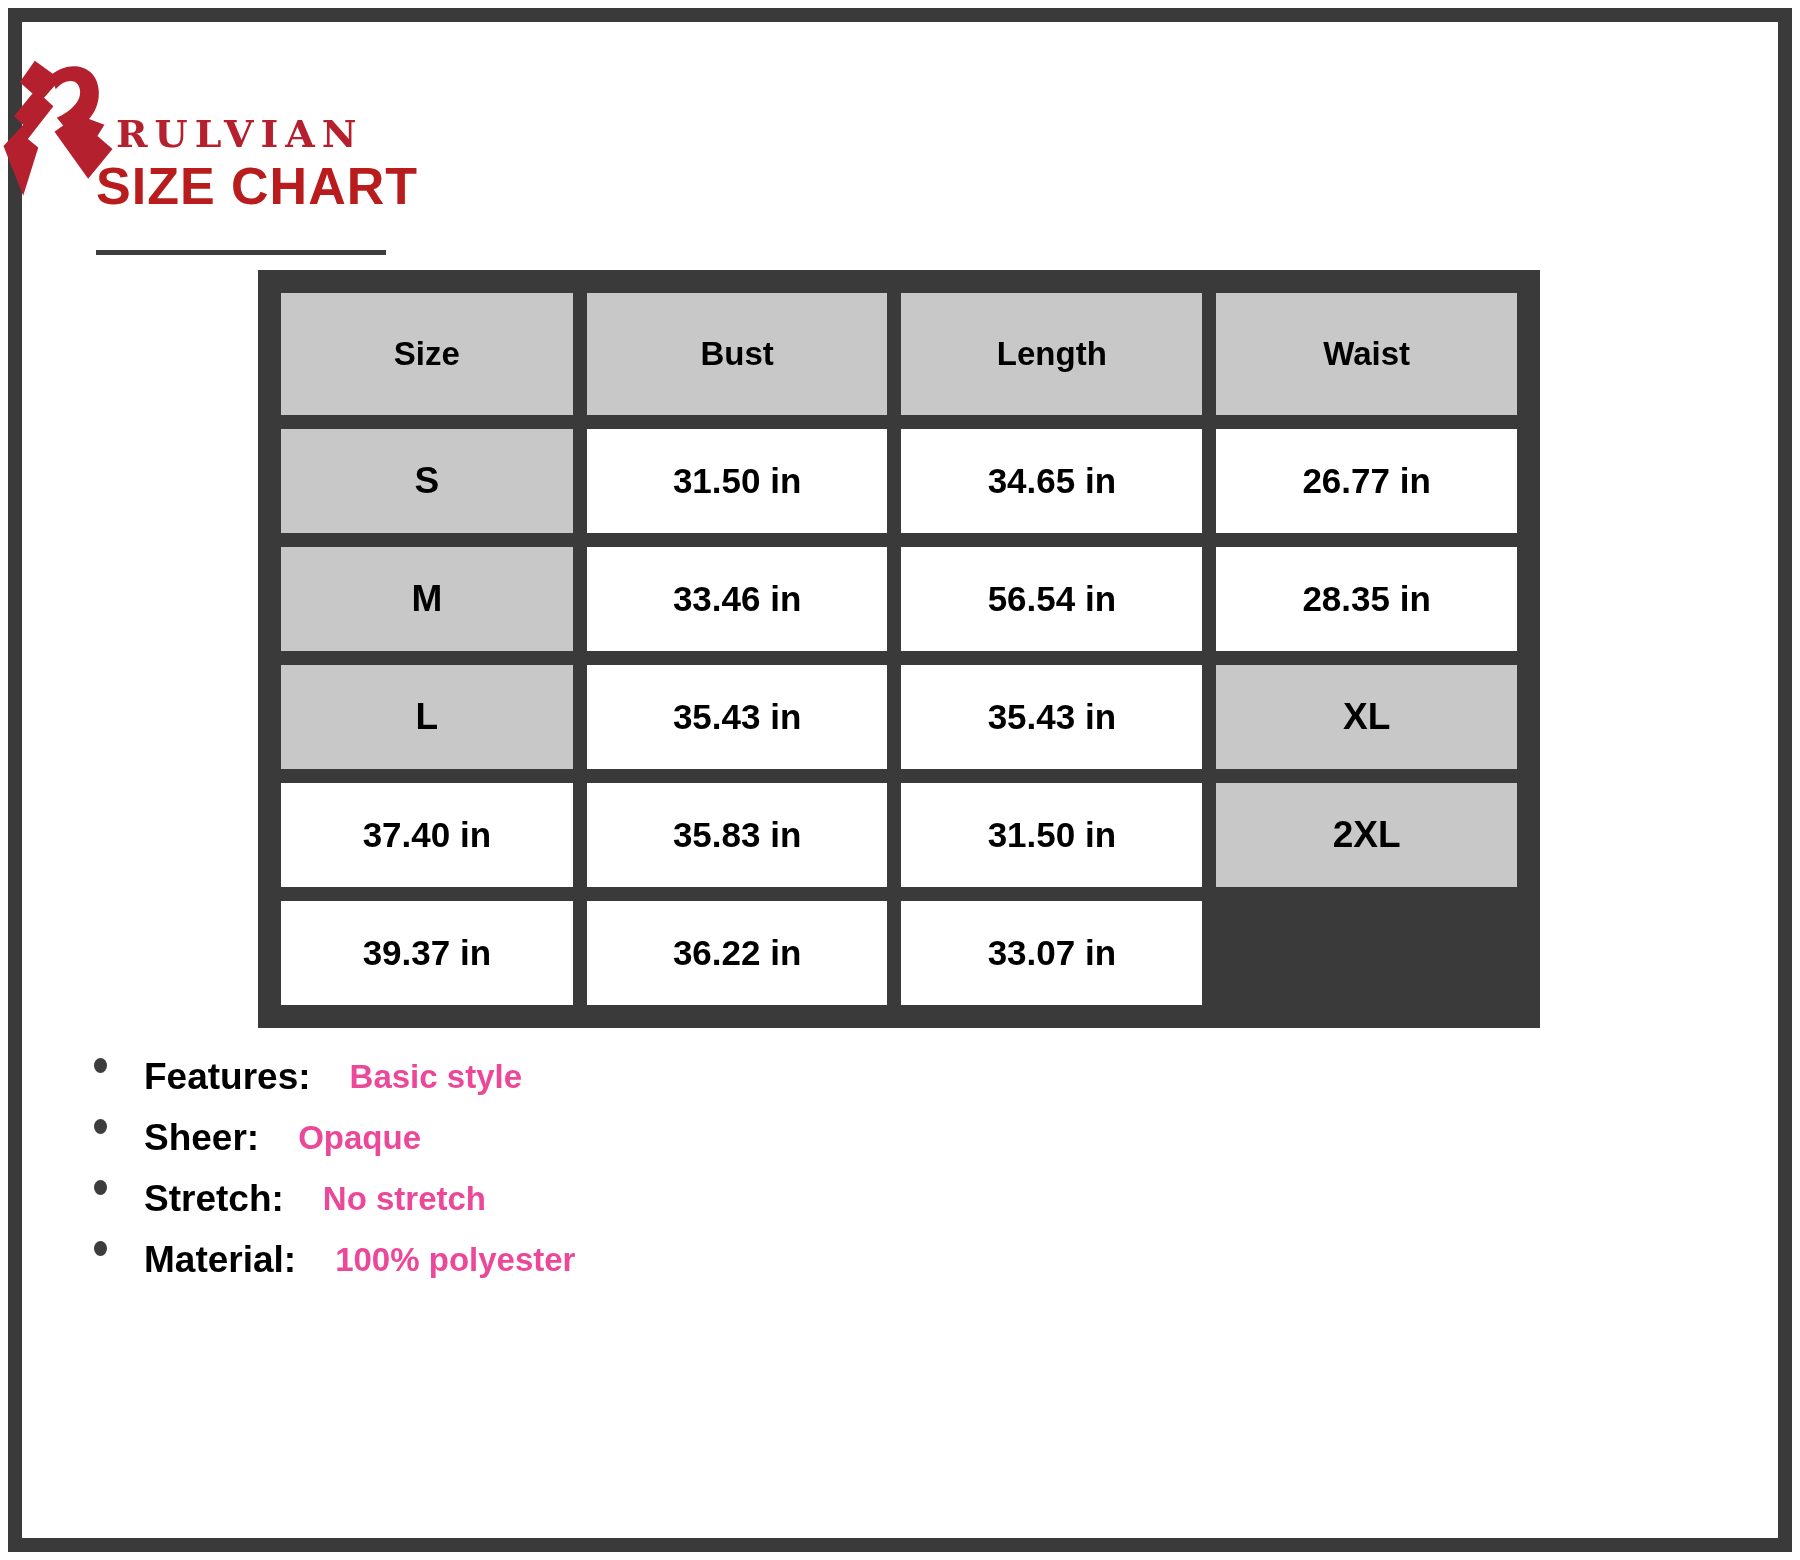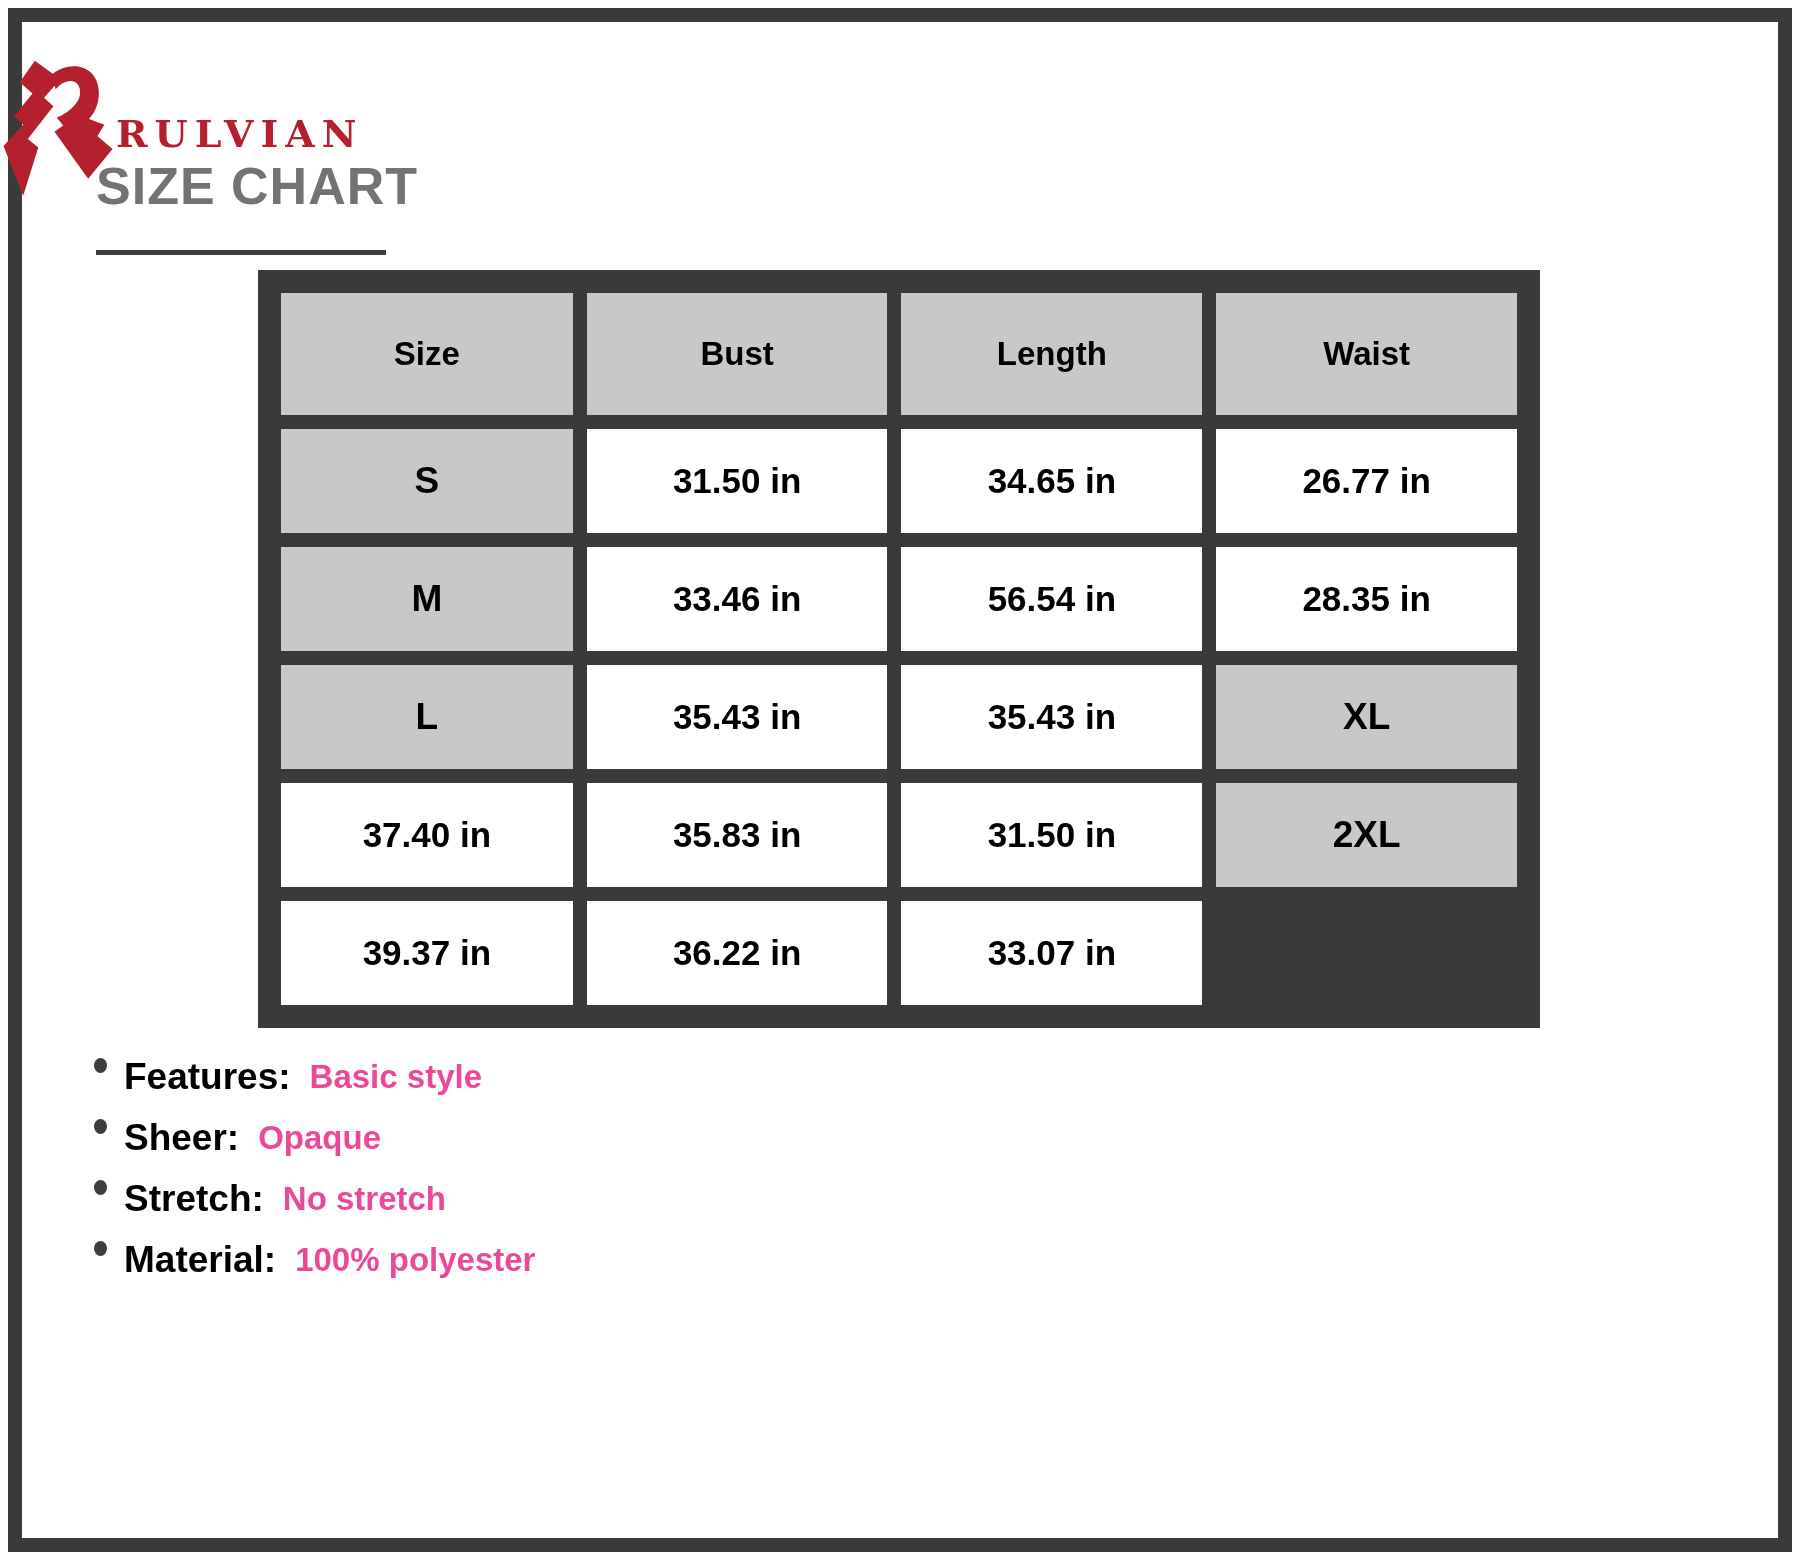--- a/index.html
+++ b/index.html
@@ -11,21 +11,21 @@
     overflow: hidden;
   }
   .frame {
     position: absolute; inset: 8px;
     border: 14px solid #3a3a3a;
     pointer-events: none;
   }
   
   .title-block { position: absolute; left: 96px; top: 160px; }
   .page-title {
-    font-size: 52px; font-weight: bold; color: #737373;
+    font-size: 52px; font-weight: bold; color: #b91c1c;
     letter-spacing: 1px; line-height: 1; margin: 0;
   }
   .title-underline { width: 290px; height: 5px; background: #3d3d3d; margin-top: 38px; }
   
   .brand { position: absolute; left: 0; right: 0; top: 58px; display: flex; align-items: center; }
   .brand-mark { width: 116px; height: 142px; }
   .brand-name {
     margin-top: 8px;
     font-family: "DejaVu Serif", serif;
     font-weight: bold; font-size: 38px; letter-spacing: 7px;
@@ -40,21 +40,21 @@
     grid-template-columns: 0.97fr 1fr 1fr 1fr;
     grid-template-rows: 122px repeat(5, 104px);
     gap: 14px;
   }
   .cell { display: flex; align-items: center; justify-content: center; color: #000; }
   .th   { background: #c8c8c8; font-size: 33px; font-weight: bold; }
   .size-cell { background: #c8c8c8; font-size: 37px; font-weight: bold; }
   .data-cell { background: #ffffff; font-size: 35px; font-weight: bold; }
   
   .details { position: absolute; left: 94px; top: 1046px; }
-  .detail-row { display: flex; align-items: center; height: 61px; }
+  .detail-row { display: flex; align-items: center; height: 61px; gap: 20px; }
   .dot {
     width: 13px; height: 15px; border-radius: 50%;
     background: #3d3d3d; margin-right: 17px; flex: none;
     align-self: flex-start; margin-top: 12px;
   }
   .detail-label { font-size: 37px; font-weight: bold; color: #000; line-height: 1; }
   .detail-value { font-size: 33px; font-weight: bold; color: #ec4899; margin-left: 19px; line-height: 1; }
 </style>
 </head>
 <body>

